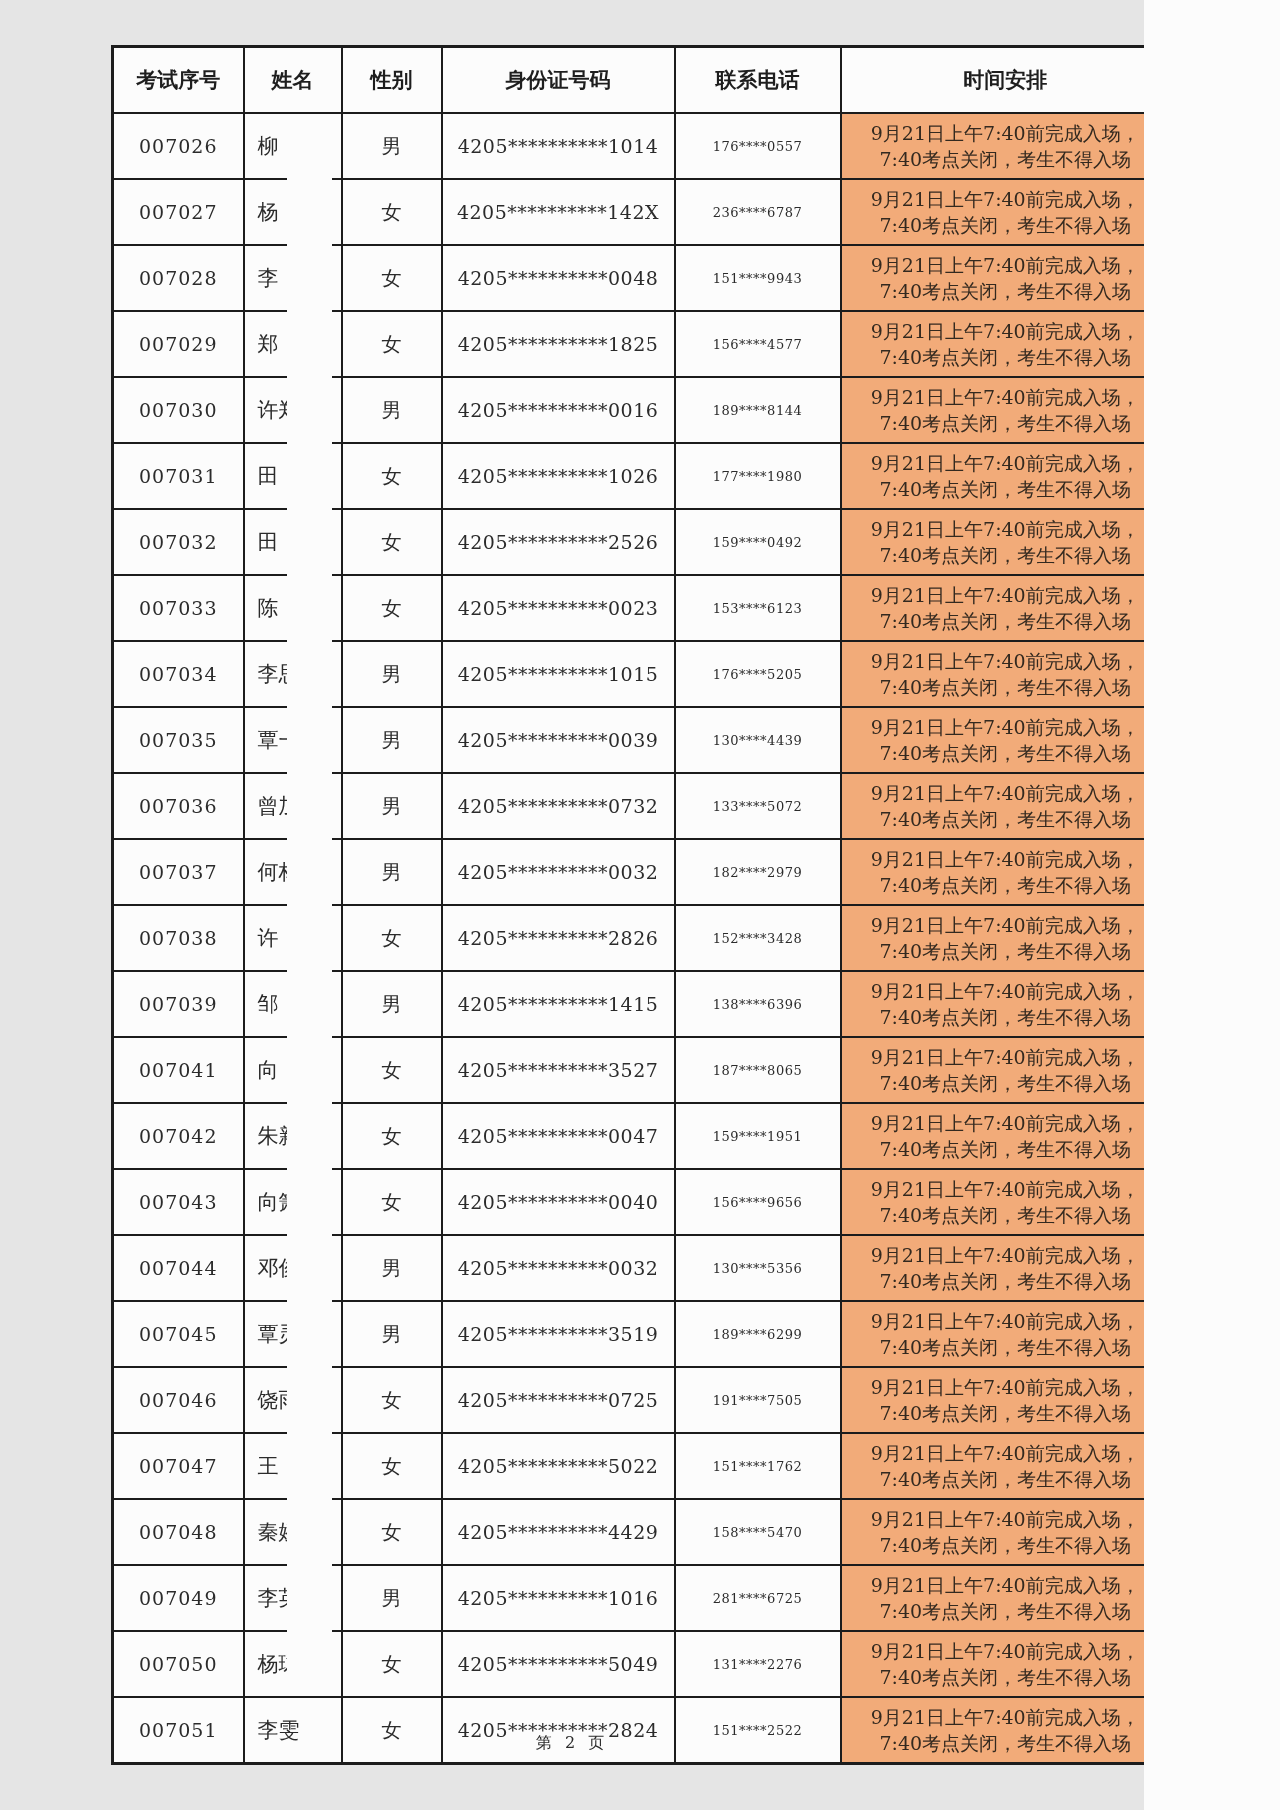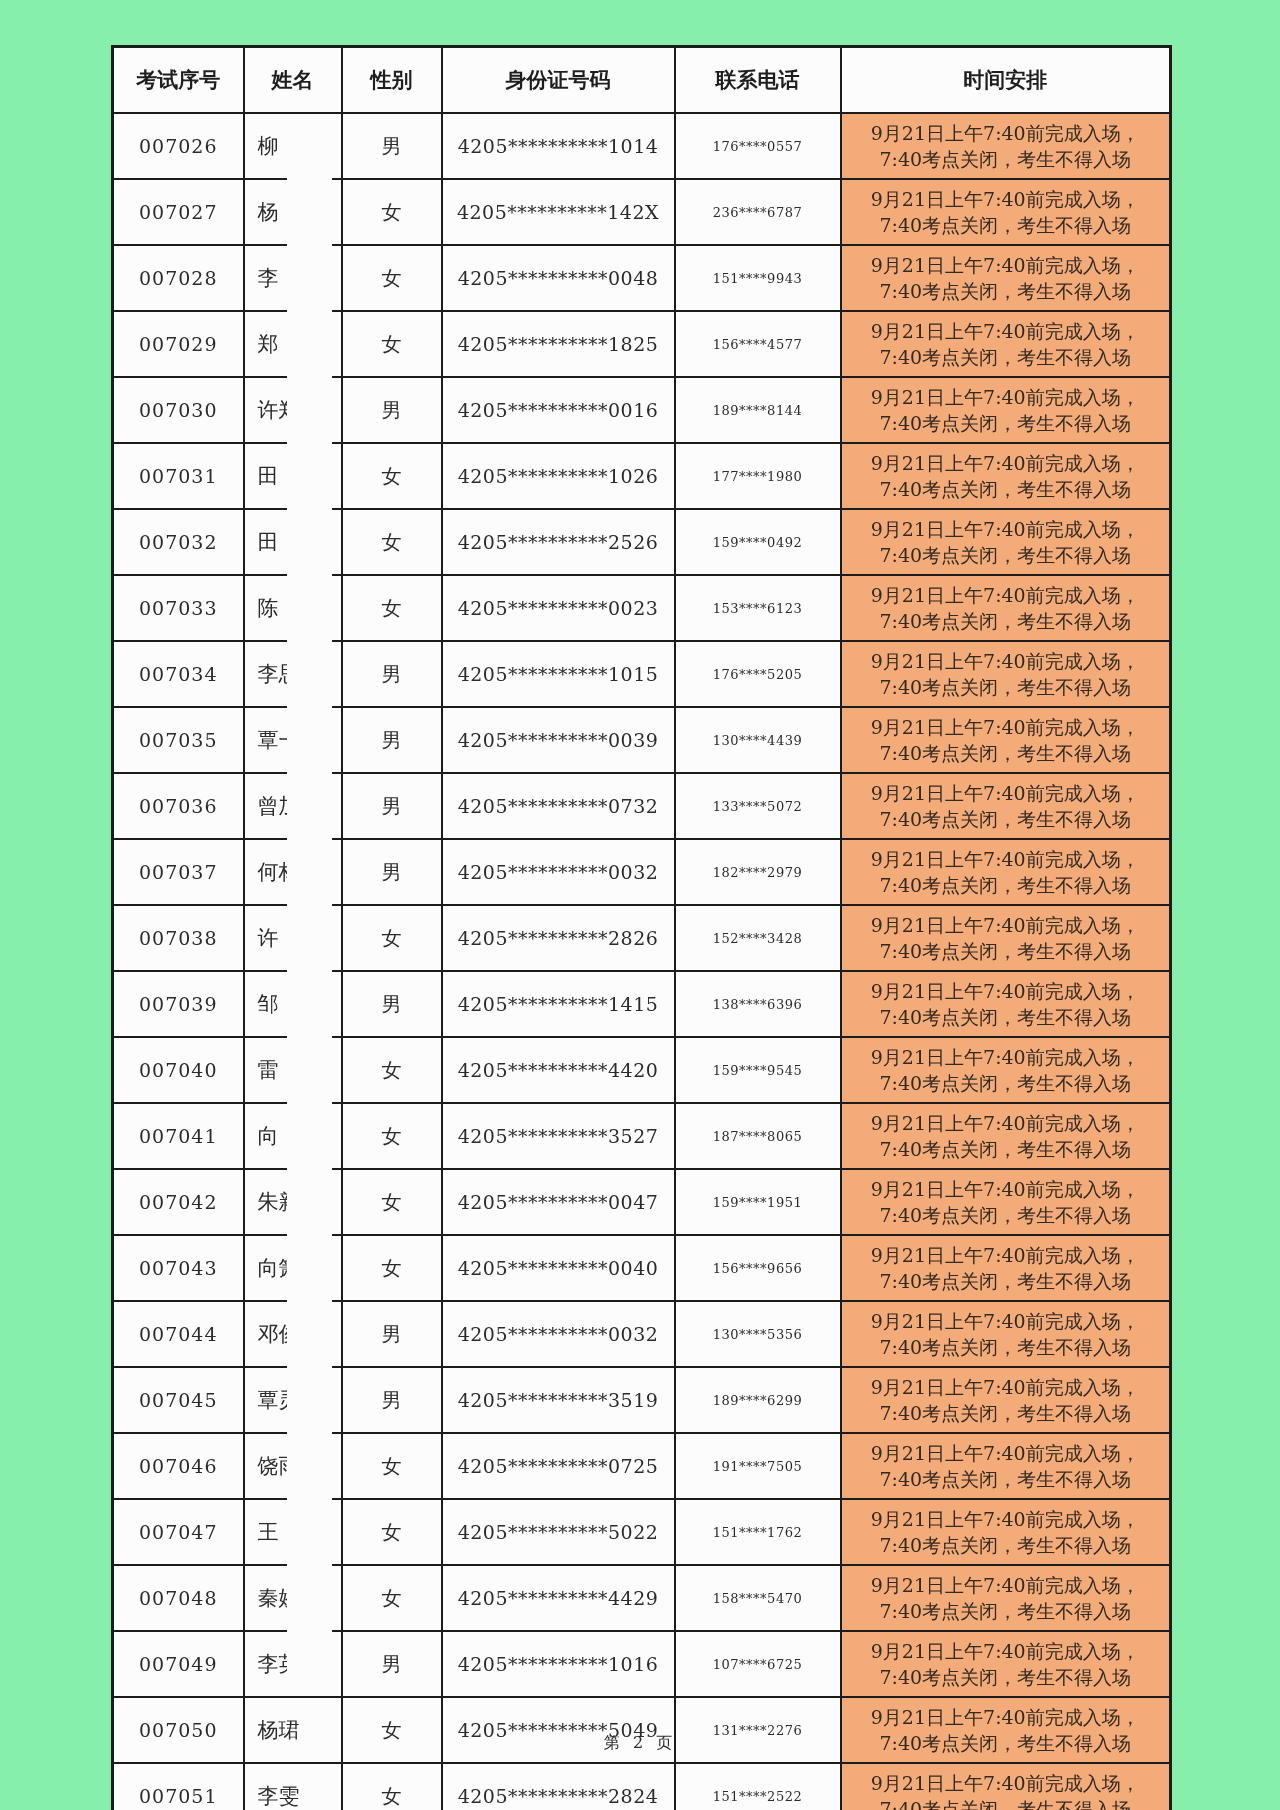--- a/index.html
+++ b/index.html
@@ -3,23 +3,23 @@
 <meta charset="utf-8">
 <style>
   html, body {
     margin: 0;
     padding: 0;
     background: #fcfcfc;
     font-family: "DejaVu Serif", "Liberation Serif", serif;
   }
   .page {
     position: relative;
-    width: 1280px;
+    width: 1144px;
     height: 1810px;
-    background: #86efac;
+    background: #e5e5e5;
     overflow: hidden;
   }
   table.exam-table {
     position: absolute;
     left: 111px;
     top: 45px;
     width: 1058px;
     border-collapse: collapse;
     table-layout: fixed;
     background: #fcfcfc;
@@ -266,31 +266,20 @@
       <td class="c-name">邹</td>
       <td class="c-gender">男</td>
       <td class="c-id">4205**********1415</td>
       <td class="c-phone">138****6396</td>
       <td class="c-sched">
         <div class="sched-line">9月21日上午7:40前完成入场，</div>
         <div class="sched-line">7:40考点关闭，考生不得入场</div>
       </td>
     </tr>
 
-    <tr>
-      <td class="c-seq">007040</td>
-      <td class="c-name">雷</td>
-      <td class="c-gender">女</td>
-      <td class="c-id">4205**********4420</td>
-      <td class="c-phone">159****9545</td>
-      <td class="c-sched">
-        <div class="sched-line">9月21日上午7:40前完成入场，</div>
-        <div class="sched-line">7:40考点关闭，考生不得入场</div>
-      </td>
-    </tr>
 
     <tr>
       <td class="c-seq">007041</td>
       <td class="c-name">向</td>
       <td class="c-gender">女</td>
       <td class="c-id">4205**********3527</td>
       <td class="c-phone">187****8065</td>
       <td class="c-sched">
         <div class="sched-line">9月21日上午7:40前完成入场，</div>
         <div class="sched-line">7:40考点关闭，考生不得入场</div>
@@ -379,21 +368,21 @@
         <div class="sched-line">9月21日上午7:40前完成入场，</div>
         <div class="sched-line">7:40考点关闭，考生不得入场</div>
       </td>
     </tr>
 
     <tr>
       <td class="c-seq">007049</td>
       <td class="c-name">李英</td>
       <td class="c-gender">男</td>
       <td class="c-id">4205**********1016</td>
-      <td class="c-phone">107****6725</td>
+      <td class="c-phone">281****6725</td>
       <td class="c-sched">
         <div class="sched-line">9月21日上午7:40前完成入场，</div>
         <div class="sched-line">7:40考点关闭，考生不得入场</div>
       </td>
     </tr>
 
     <tr>
       <td class="c-seq">007050</td>
       <td class="c-name">杨珺</td>
       <td class="c-gender">女</td>

